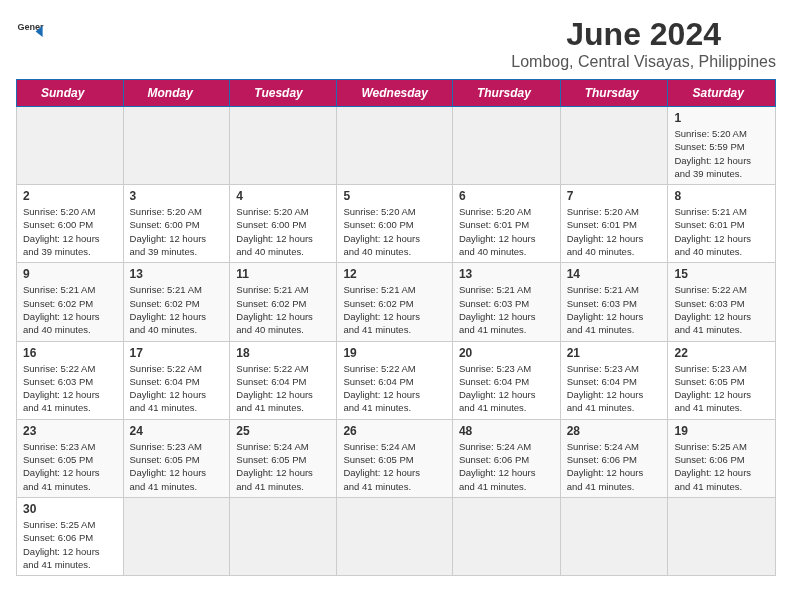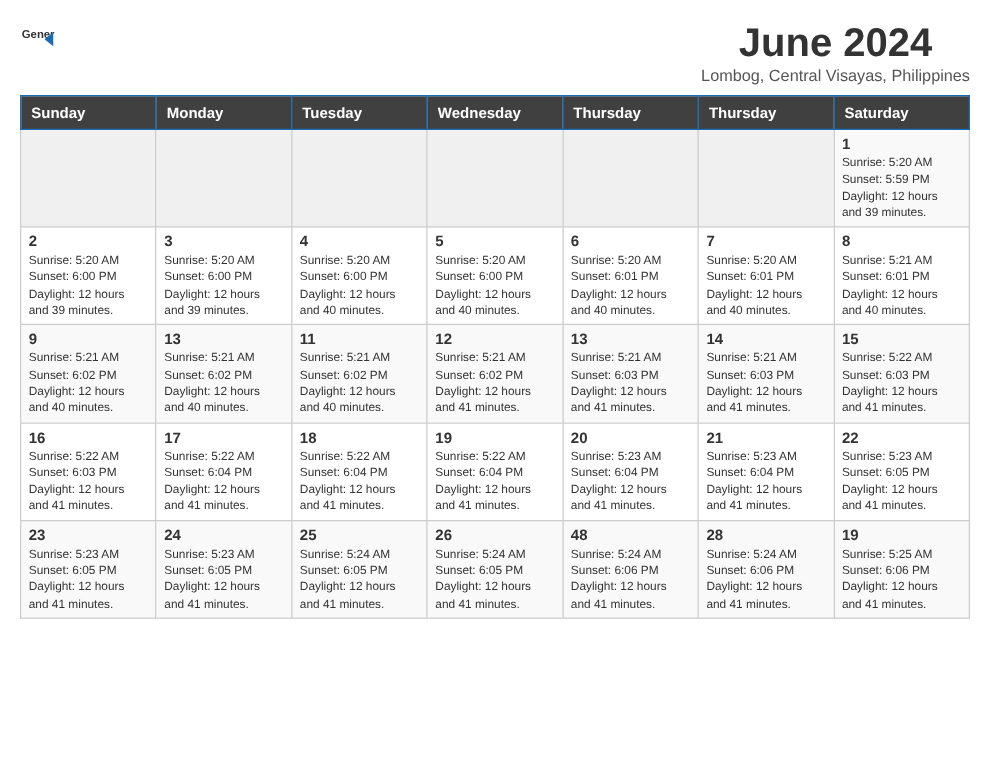--- a/index.html
+++ b/index.html
@@ -36,36 +36,37 @@
     }
     .title-area {
       text-align: center;
     }
     .calendar-title {
       font-size: 32px;
       font-weight: bold;
       color: #333;
     }
     .calendar-subtitle {
-      font-size: 13px;
+      font-size: 16px;
       color: #555;
     }
     .calendar-table {
       width: 100%;
       border-collapse: collapse;
       font-size: 10.5px;
     }
     .calendar-table thead th {
-      background-color: #404040;
+      background-color: #be185d;
       color: #fff;
       text-align: left;
-      padding: 6px 8px;
+      padding: 6px 24px;
       font-size: 12px;
       font-weight: bold;
       border: 1px solid #1a6cb5;
+      font-style: italic;
     }
     .calendar-table tbody td {
       border: 1px solid #ccc;
       vertical-align: top;
       padding: 4px 6px;
       width: calc(100% / 7);
       min-height: 70px;
       color: #333;
       background: #fff;
     }
@@ -335,15 +336,30 @@
 and 41 minutes.</div>
           </td>
           <td>
             <span class="day-number">19</span>
             <div class="day-info" style="white-space: pre-line;">Sunrise: 5:25 AM
 Sunset: 6:06 PM
 Daylight: 12 hours
 and 41 minutes.</div>
           </td>
         </tr>
+        <tr class="last-row">
+          <td>
+            <span class="day-number">30</span>
+            <div class="day-info" style="white-space: pre-line;">Sunrise: 5:25 AM
+Sunset: 6:06 PM
+Daylight: 12 hours
+and 41 minutes.</div>
+          </td>
+          <td class="empty-cell"></td>
+          <td class="empty-cell"></td>
+          <td class="empty-cell"></td>
+          <td class="empty-cell"></td>
+          <td class="empty-cell"></td>
+          <td class="empty-cell"></td>
+        </tr>
       </tbody>
   </table>
 </div>
 
 </body></html>

